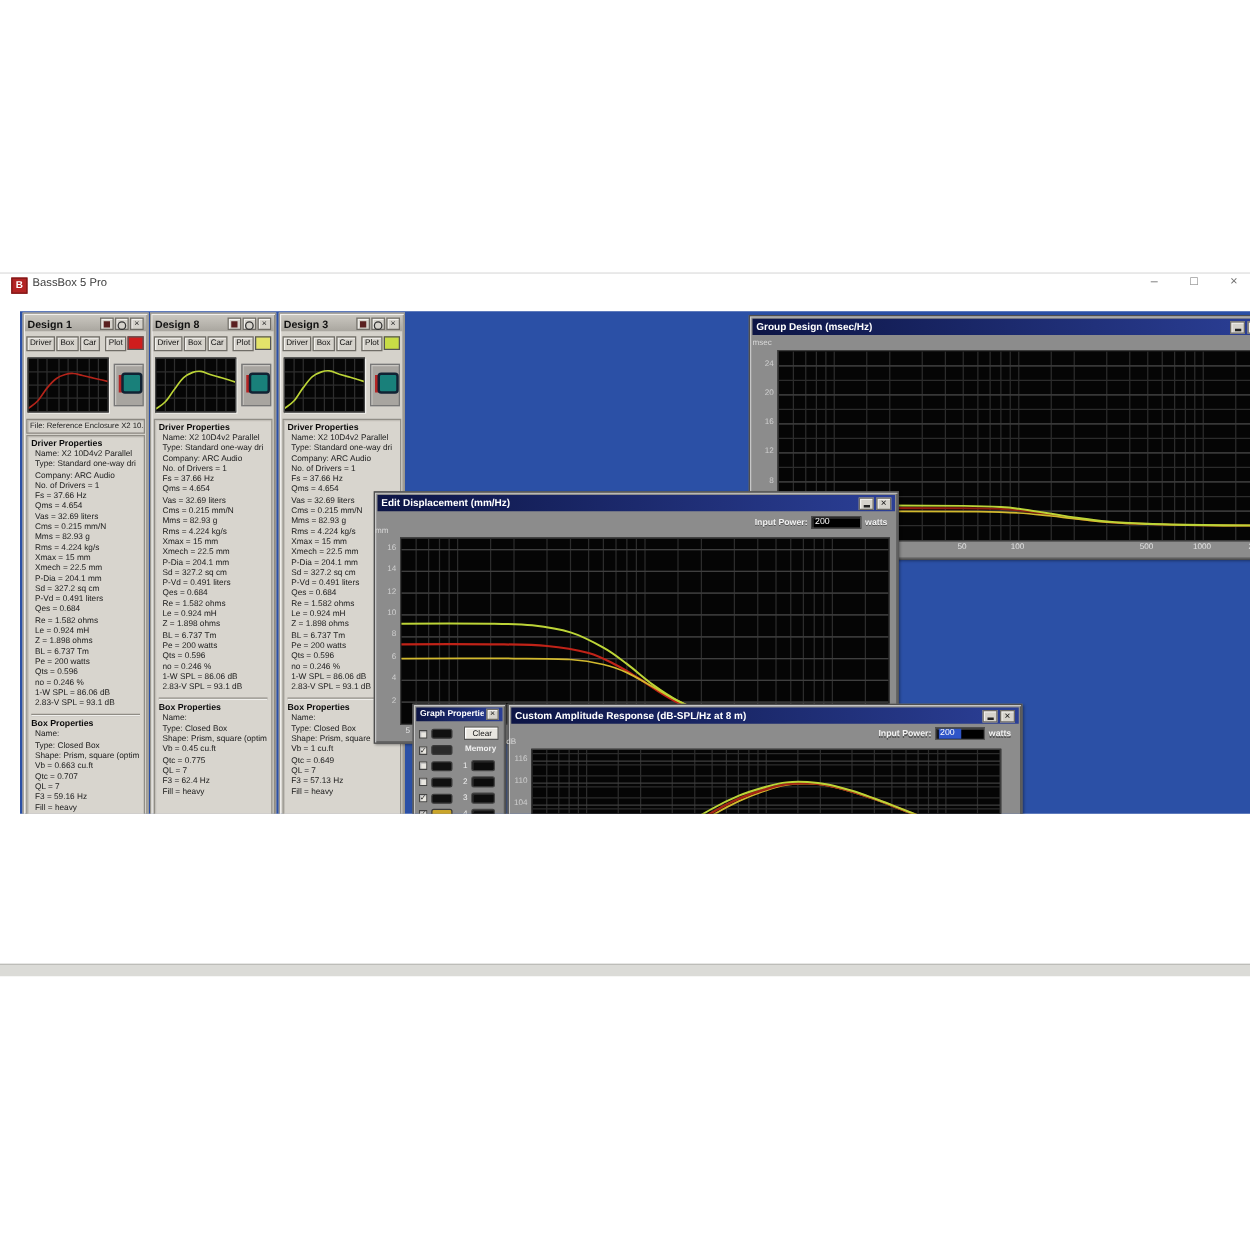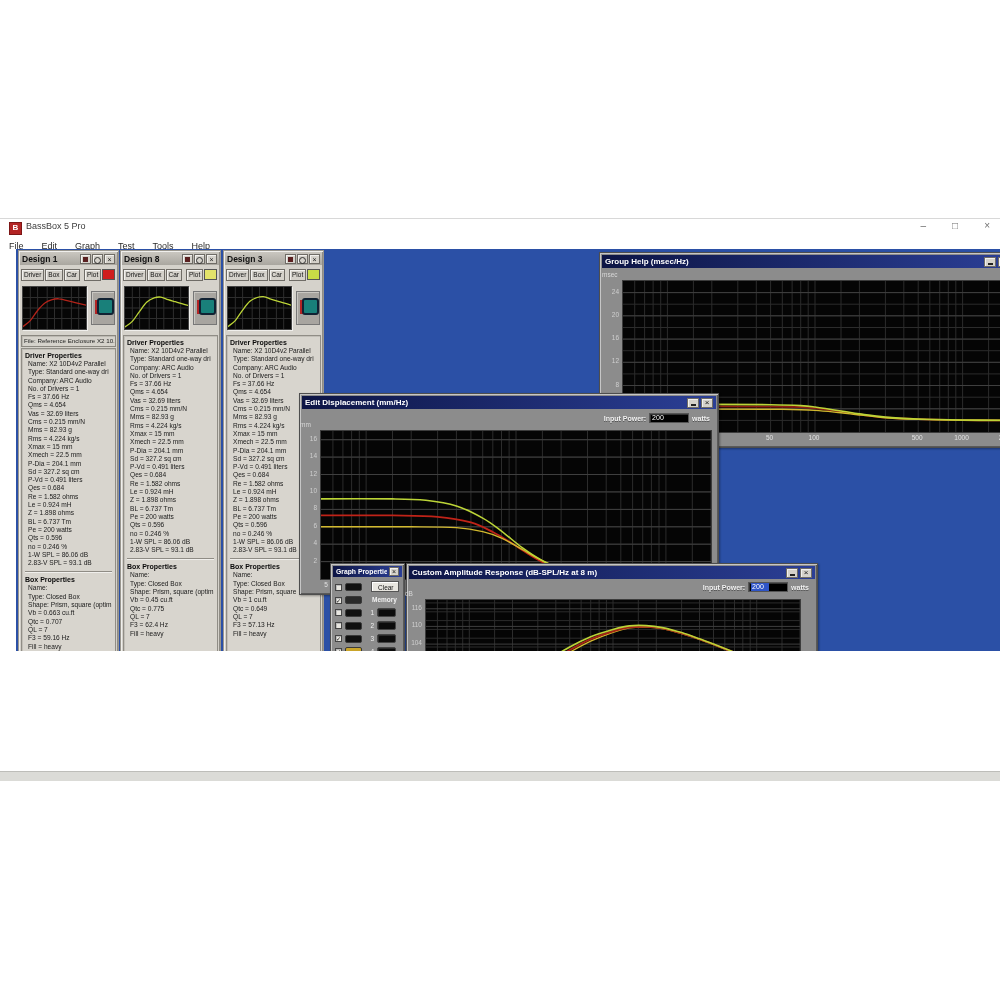--- a/index.html
+++ b/index.html
@@ -95,21 +95,20 @@
 <div id="app">
   <div id="titlebar">
     <span id="appicon">B</span>
     <span id="apptitle">BassBox 5 Pro</span>
     <span id="wincontrols">
       <span>–</span>
       <span>□</span>
       <span>×</span>
     </span>
   </div>
-  <div id="menubar"><span class="menu-item">File</span><span class="menu-item">Edit</span><span class="menu-item">Graph</span><span class="menu-item">Test</span><span class="menu-item">Tools</span><span class="menu-item">Help</span></div>
 
   <div id="mdi">
 
     <div class="panel" style="left:2px">
       <div class="ptitle">
         <span class="ptitle-text">Design 1</span>
         <span class="pbtn">
             <span class="ico-sq"></span>
           </span>
         <span class="pbtn">
@@ -372,21 +371,21 @@
         <span class="sarrow">◄</span>
         <span class="strack">
             <span class="sthumb"></span>
           </span>
         <span class="sarrow">►</span>
       </div>
     </div>
 
     <div class="win" style="left:583px;top:3px;width:415px;height:194px;z-index:2">
       <div class="wtitle">
-        <span class="wtitle-text">Group Help (msec/Hz)</span>
+        <span class="wtitle-text">Group Design (msec/Hz)</span>
         <span class="wbtn">
             <span class="minbar"></span>
           </span>
         <span class="wbtn">×</span>
       </div>
       <div class="plotarea" style="left:22px;top:27px;width:384px;height:151px">
         <svg width="384" height="151" viewBox="0 0 384 151">
             <line x1="11.7" y1="0" x2="11.7" y2="151" stroke="#2c2c2c" stroke-width="1"></line>
             <line x1="21.6" y1="0" x2="21.6" y2="151" stroke="#2c2c2c" stroke-width="1"></line>
             <line x1="30.1" y1="0" x2="30.1" y2="151" stroke="#2c2c2c" stroke-width="1"></line>

